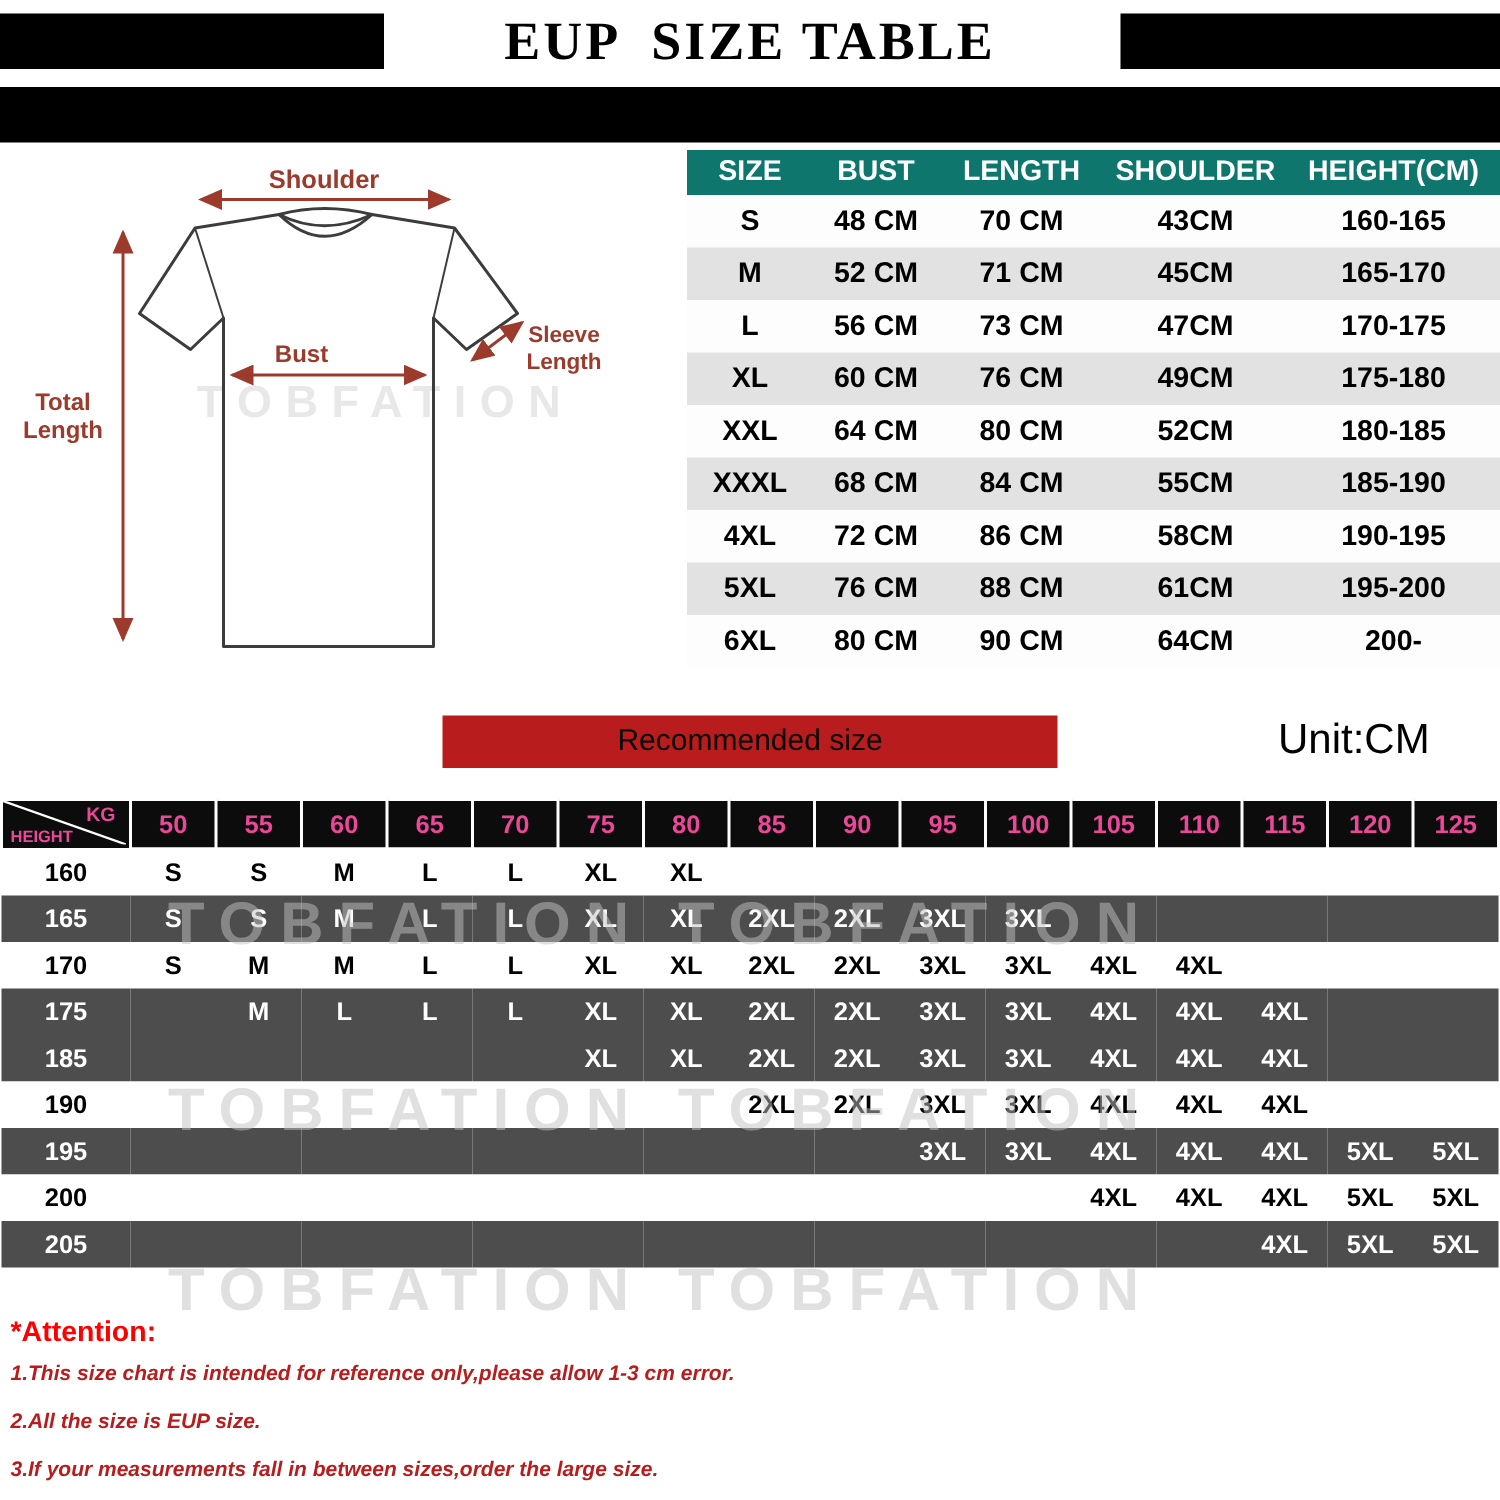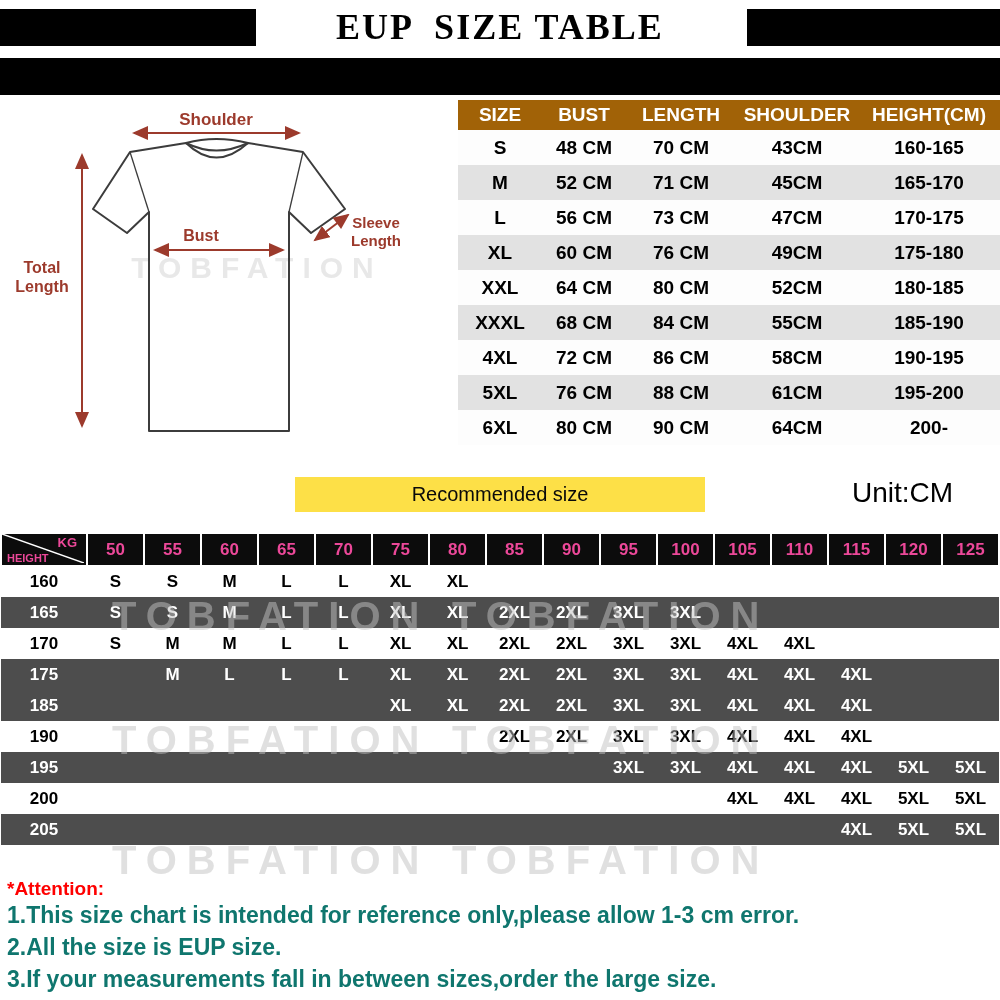--- a/index.html
+++ b/index.html
@@ -16,29 +16,29 @@
            letter-spacing:2px; white-space:pre; color:#000; }
   .band { position:absolute; top:58px; left:0; width:1000px; height:37px; background:#000; }
 
   
   .diagram { position:absolute; left:2px; top:96px; width:452px; height:372px; }
   .diagram svg { display:block; }
 
   
   .size-table { position:absolute; left:458px; top:100px; width:542px;
                 border-collapse:collapse; table-layout:fixed; }
-  .size-table th { background:#a16207; color:#fff; font-size:19px; font-weight:700;
+  .size-table th { background:#0f766e; color:#fff; font-size:19px; font-weight:700;
                    height:30px; text-align:center; }
   .size-table td { font-size:19px; font-weight:700; color:#000; height:35px;
                    text-align:center; background:#fdfdfd; }
   .size-table tr.alt td { background:#e2e2e2; }
 
   
   .rec-btn { position:absolute; left:295px; top:477px; width:410px; height:35px;
-             background:#fde047; color:#0a0a0a; font-size:20px; font-weight:500;
+             background:#b91c1c; color:#0a0a0a; font-size:20px; font-weight:500;
              text-align:center; line-height:35px; }
   .unit { position:absolute; left:852px; top:477px; font-size:28px; color:#000; font-weight:500; }
 
   
   .matrix-wrap { position:absolute; left:0; top:532px; width:1000px; height:344px; }
   .matrix { width:1000px; border-collapse:collapse; table-layout:fixed; }
   .matrix thead th { background:#0c0c0c; color:#ec4899; font-size:17px; font-weight:700;
                      height:33px; text-align:center; border:2px solid #fff; }
   .matrix thead th.corner { position:relative; padding:0; }
   .corner svg { position:absolute; left:0; top:0; }
@@ -49,21 +49,21 @@
   .matrix tbody tr.dark th, .matrix tbody tr.dark td { background:#4d4d4d; color:#fff; }
 
   .wm-layer { position:absolute; left:0; top:0; width:1000px; height:344px;
               pointer-events:none; overflow:hidden; }
   .wm { position:absolute; font-size:40px; font-weight:700; letter-spacing:10px;
         color:#c2c2c2; opacity:.5; white-space:nowrap; }
 
   
   .attn { position:absolute; left:7px; top:878px; color:#fe0000; font-size:19px; font-weight:700; }
   .notes { position:absolute; left:7px; top:903px; width:990px; }
-  .note { font-size:23px; font-weight:600; color:#0f766e; line-height:24px; margin-bottom:8px; }
+  .note { font-size:14px; font-weight:600; color:#b91c1c; line-height:24px; margin-bottom:8px;font-style:italic; }
 </style>
 </head>
 <body>
 
 <div class="page">
 
   <div class="hdr-bar left"></div>
   <div class="title">EUP  SIZE TABLE</div>
   <div class="hdr-bar right"></div>
   <div class="band"></div>

